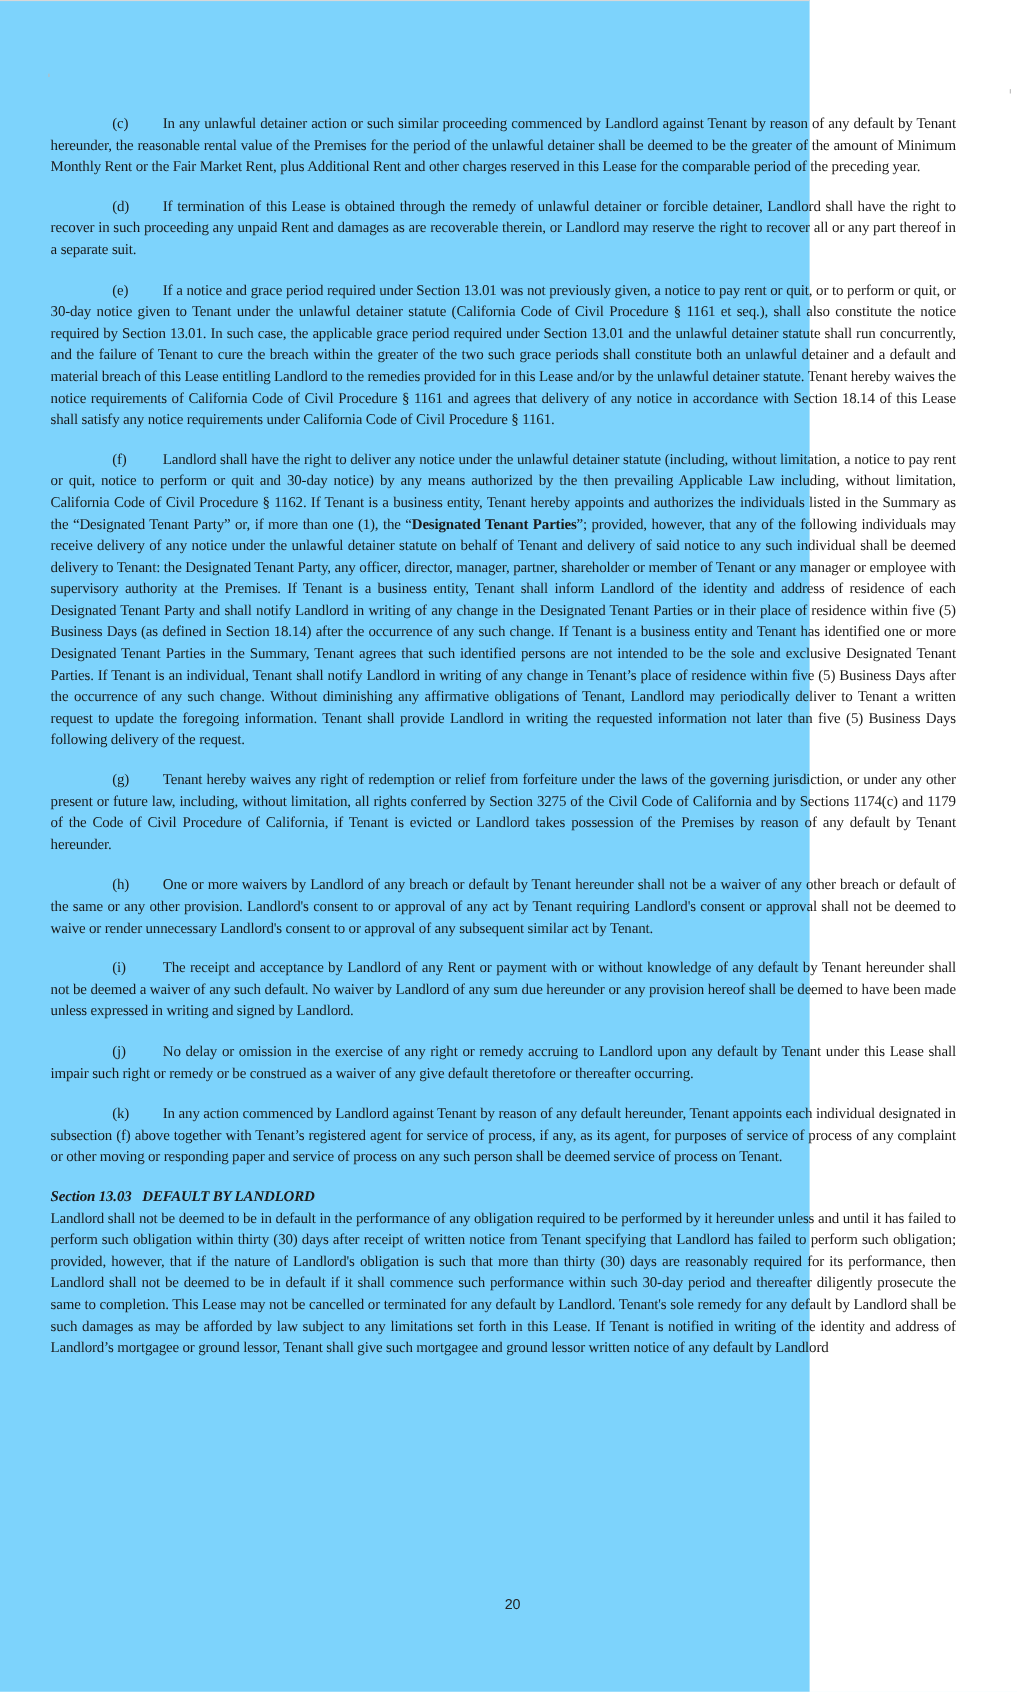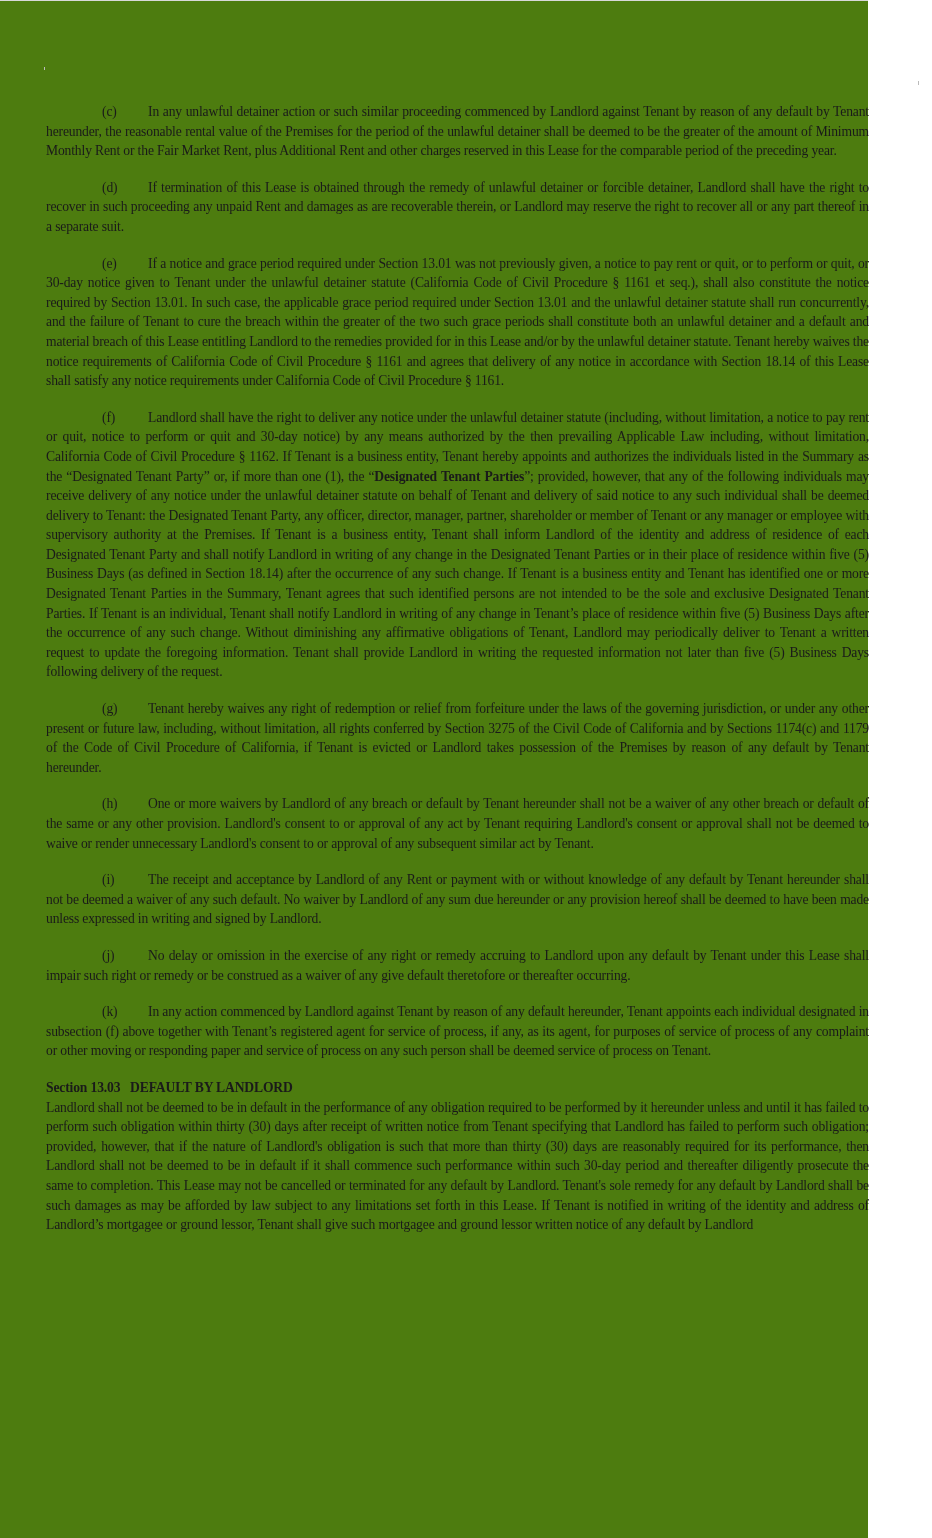--- a/index.html
+++ b/index.html
@@ -1,31 +1,31 @@
 <!DOCTYPE html>
 <html><head>
 <meta charset="utf-8">
 <style>
   html, body { margin: 0; padding: 0; background: #ffffff; }
   body { width: 932px; height: 1538px; position: relative; overflow: hidden; }
   .page {
-    position: absolute; left: 0; top: 0; width: 868px; height: 1538px;
-    background: #4d7c0f; color: #1a1a1a;
+    position: absolute; left: 0; top: 0; width: 736px; height: 1538px;
+    background: #7dd3fc; color: #1a1a1a;
     border-top: 1px solid #d8d8d8;
   }
   .content {
     position: absolute; left: 46px; top: 101px; width: 823px;
     font-family: "Liberation Serif", serif;
     font-size: 13.6px; line-height: 19.6px;
     text-align: justify;
     letter-spacing: -0.15px;
   }
   .para { margin: 0 0 17px 0; text-indent: 56px; }
   .para .label { display: inline-block; width: 46px; text-indent: 0; }
-  .section-heading { font-weight: bold; margin: 0; text-indent: 0; }
+  .section-heading { font-weight: bold; margin: 0; text-indent: 0; font-style: italic; }
   .section-body { margin: 0; text-indent: 0; }
   .page-number {
     position: absolute; left: 0; width: 932px; top: 1450px;
     text-align: center;
     font-family: "Liberation Sans", sans-serif; font-size: 13px; color: #222;
   }
   .speck { position: absolute; background: #bbb; width: 1px; height: 3px; }
 </style>
 </head>
 <body>
@@ -69,13 +69,14 @@
     </p>
 
     <p class="para">
       <span class="label">(k)</span><span>In any action commenced by Landlord against Tenant by reason of any default hereunder, Tenant appoints each individual designated in subsection (f) above together with Tenant’s registered agent for service of process, if any, as its agent, for purposes of service of process of any complaint or other moving or responding paper and service of process on any such person shall be deemed service of process on Tenant.</span>
     </p>
 
     <p class="section-heading" style="white-space: pre;">Section 13.03   DEFAULT BY LANDLORD</p>
     <p class="section-body">Landlord shall not be deemed to be in default in the performance of any obligation required to be performed by it hereunder unless and until it has failed to perform such obligation within thirty (30) days after receipt of written notice from Tenant specifying that Landlord has failed to perform such obligation; provided, however, that if the nature of Landlord's obligation is such that more than thirty (30) days are reasonably required for its performance, then Landlord shall not be deemed to be in default if it shall commence such performance within such 30-day period and thereafter diligently prosecute the same to completion.  This Lease may not be cancelled or terminated for any default by Landlord.  Tenant's sole remedy for any default by Landlord shall be such damages as may be afforded by law subject to any limitations set forth in this Lease.  If Tenant is notified in writing of the identity and address of Landlord’s mortgagee or ground lessor, Tenant shall give such mortgagee and ground lessor written notice of any default by Landlord</p>
   </div>
 
+  <div class="page-number">20</div>
 </div>
 
 </body></html>

